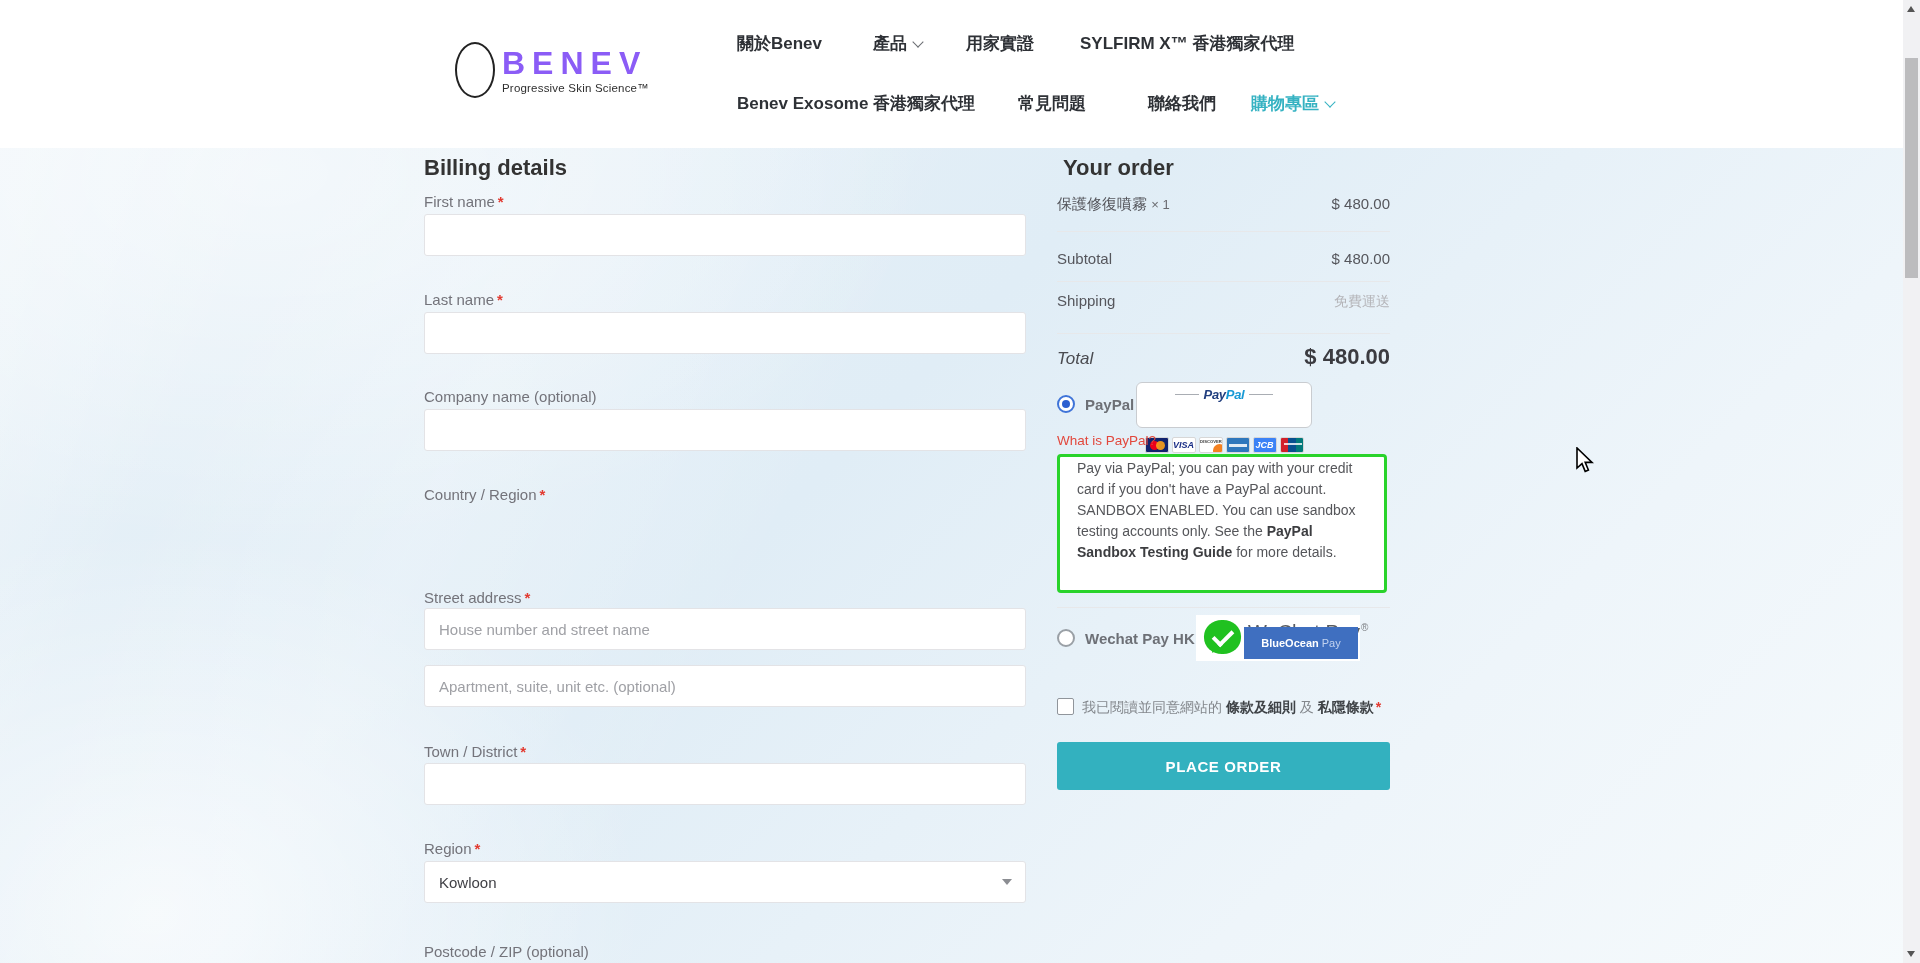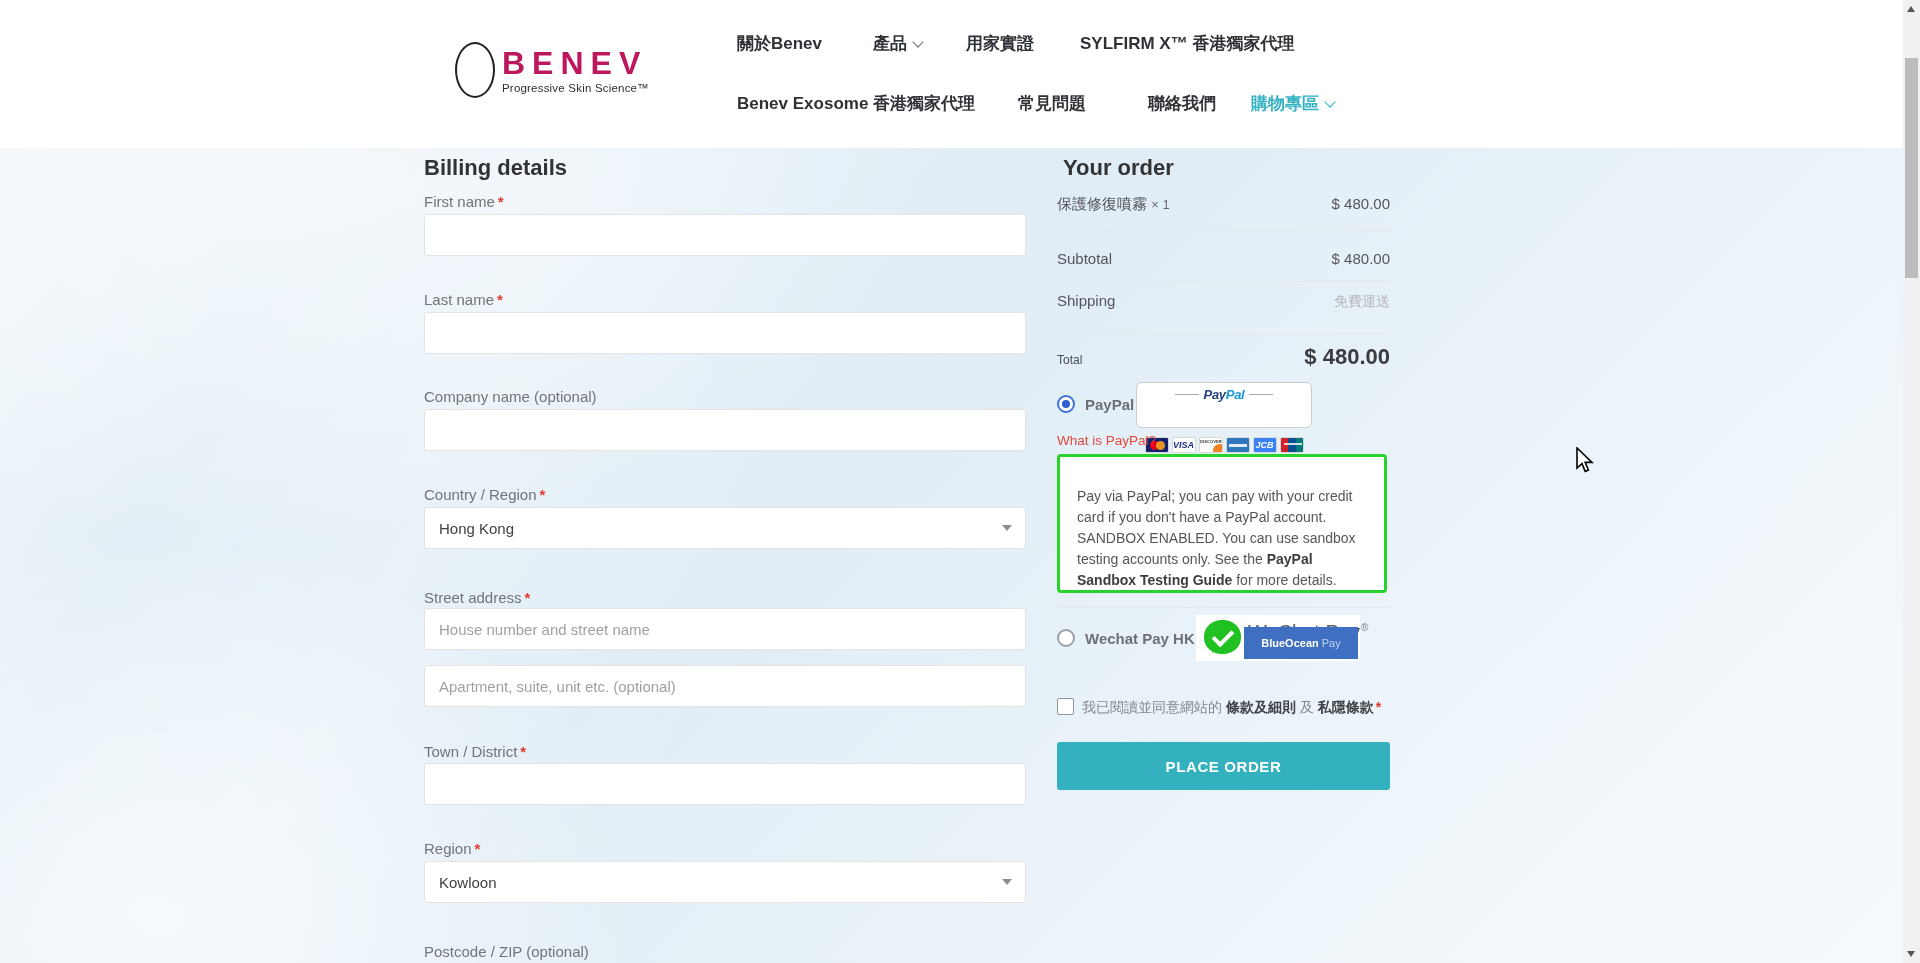--- a/index.html
+++ b/index.html
@@ -10,21 +10,21 @@
   .bg::before{content:"";position:absolute;inset:0;
       background:radial-gradient(1100px 620px at 14% 18%,rgba(255,255,255,.55),rgba(255,255,255,0) 60%),
                  radial-gradient(900px 700px at 8% 95%,rgba(255,255,255,.65),rgba(255,255,255,0) 55%);}
   .bg::after{content:"";position:absolute;inset:0;
       background:linear-gradient(115deg,rgba(255,255,255,.45) 0%,rgba(255,255,255,0) 16%,rgba(255,255,255,.22) 28%,rgba(255,255,255,0) 44%);}
 
   
   .site-header{position:absolute;left:0;top:0;width:1920px;height:148px;background:#ffffff;z-index:20;}
   .logo{position:absolute;left:455px;top:42px;display:flex;align-items:center;cursor:pointer;}
   .logo-ellipse{width:40px;height:56px;border:2px solid #222;border-radius:50%;margin-right:7px;box-sizing:border-box;}
-  .logo-brand{font-size:32px;letter-spacing:7px;font-weight:600;color:#be185d;line-height:1;}
+  .logo-brand{font-size:32px;letter-spacing:7px;font-weight:600;color:#8b5cf6;line-height:1;}
   .logo-tagline{font-size:11.5px;color:#2e2e2e;margin-top:3px;letter-spacing:.2px;}
   .nav-item{position:absolute;font-size:17px;font-weight:600;color:#2e3136;cursor:pointer;line-height:22px;white-space:nowrap;}
   .nav-item.strong{font-weight:700;}
   .nav-item.accent{color:#35b2c2;}
   .caret{display:inline-block;width:7px;height:7px;border-right:1.8px solid #6a6d72;border-bottom:1.8px solid #6a6d72;transform:rotate(45deg);margin-left:7px;vertical-align:3px;}
   .caret.accent{border-color:#35b2c2;}
   #nav-about{left:737px;top:33px;} #nav-products{left:873px;top:33px;}
   #nav-testimonials{left:966px;top:33px;} #nav-sylfirm{left:1080px;top:33px;}
   #nav-exosome{left:737px;top:93px;} #nav-faq{left:1018px;top:93px;}
   #nav-contact{left:1136px;top:93px;margin-left:12px;} #nav-shop{left:1251px;top:93px;}
@@ -41,21 +41,21 @@
           padding:0 14px;font-size:15px;color:#3f3f44;box-sizing:border-box;font-family:inherit;z-index:2;}
   .finput::placeholder{color:#9fa0a5;opacity:1;}
   .fselect{position:absolute;left:424px;width:602px;height:42px;background:#fff;border:1px solid #e3e3e6;border-radius:3px;
            box-sizing:border-box;display:flex;align-items:center;padding:0 14px;font-size:15px;color:#3f3f44;cursor:pointer;z-index:2;}
   .sel-caret{position:absolute;right:13px;top:17px;width:0;height:0;border-left:5px solid transparent;border-right:5px solid transparent;border-top:6px solid #8b8d92;}
 
   
   .order-row{position:absolute;left:1057px;width:333px;display:flex;justify-content:space-between;align-items:baseline;font-size:15px;color:#55565c;z-index:2;}
   .order-row .muted{color:#b4b4b8;font-size:14px;}
   .sep{position:absolute;left:1057px;width:333px;height:1px;background:#e7e8ea;z-index:2;}
-  .total-label{font-size:12px;color:#4a4b50;}
+  .total-label{font-size:17px;color:#4a4b50;font-style:italic;}
   .total-value{font-size:22px;font-weight:600;color:#3b3b40;}
 
   .radio{position:absolute;width:18px;height:18px;border-radius:50%;box-sizing:border-box;background:#fff;cursor:pointer;z-index:2;}
   .radio.on{border:2px solid #3f74d8;}
   .radio.on::after{content:"";position:absolute;left:3px;top:3px;width:8px;height:8px;border-radius:50%;background:#2c5fd0;}
   .radio.off{border:2px solid #9aa0a6;}
   .pay-label{position:absolute;font-size:15px;font-weight:700;color:#6d7076;cursor:default;z-index:2;}
 
   
   .pp-mark{position:absolute;left:1136px;top:382px;width:176px;height:46px;background:#fff;border:1px solid #c9ccd0;border-radius:6px;box-sizing:border-box;z-index:2;}
@@ -74,21 +74,21 @@
   .card.disc .disc-word{font-size:8px;font-weight:700;color:#3a3a3a;transform:scale(.52);transform-origin:center top;margin-top:1px;}
   .card.disc::after{content:"";position:absolute;right:-4px;bottom:-5px;width:13px;height:13px;border-radius:50%;background:#f48120;}
   .card.amex{background:#2e77bc;}
   .card.amex::after{content:"";position:absolute;left:2px;top:6px;width:18px;height:3px;background:rgba(255,255,255,.85);}
   .card.jcb{background:#3b82f6;color:#fff;font-size:9px;font-weight:800;font-style:italic;display:flex;align-items:center;justify-content:center;}
   .card.up{background:linear-gradient(90deg,#d0202a 0 34%,#07508f 34% 67%,#02797b 67%);}
   .card.up::after{content:"";position:absolute;left:3px;top:5px;width:18px;height:2px;background:rgba(255,255,255,.8);}
 
   #what-paypal{position:absolute;left:1057px;top:433px;font-size:13.5px;color:#e2473c;cursor:pointer;z-index:2;}
 
-  .pp-desc{position:absolute;left:1057px;top:454px;width:330px;height:139px;background:#fff;border:3px solid #29d32b;border-radius:4px;box-sizing:border-box;padding:29px 17px;z-index:2;}
+  .pp-desc{position:absolute;left:1057px;top:454px;width:330px;height:139px;background:#fff;border:3px solid #29d32b;border-radius:4px;box-sizing:border-box;padding:1px 17px;z-index:2;}
   .pp-desc p{margin:0;font-size:14px;line-height:21px;color:#55565a;}
   .pp-desc b{color:#3c3d40;}
 
   
   .wc-box{position:absolute;left:1196px;top:615px;width:164px;height:46px;background:#fff;z-index:2;}
   .wc-bubble{position:absolute;left:8px;top:5px;width:37px;height:34px;background:#20c120;border-radius:48%;}
   .wc-bubble::after{content:"";position:absolute;left:3px;bottom:-5px;width:0;height:0;border:6px solid transparent;border-top:9px solid #20c120;transform:rotate(20deg);}
   .wc-bubble::before{content:"";position:absolute;left:9px;top:10px;width:16px;height:8px;border-left:4px solid #fff;border-bottom:4px solid #fff;transform:rotate(-45deg);z-index:1;}
   .wc-text{position:absolute;left:52px;top:6px;font-size:20px;color:#595c60;white-space:nowrap;}
   .wc-reg{font-size:10px;color:#7c7f83;vertical-align:8px;margin-left:1px;}
@@ -169,24 +169,20 @@
   <input class="finput" style="top: 312px;" type="text">
 
   <div class="flabel" style="top:388px">
     <span>Company name (optional)</span>
   </div>
   <input class="finput" style="top: 409px;" type="text">
 
   <div class="flabel" style="top:486px">
     <span>Country / Region</span><span class="req">*</span>
   </div>
-  <div class="fselect" style="top:507px">
-    <span>Hong Kong</span>
-    <span class="sel-caret"></span>
-  </div>
 
   <div class="flabel" style="top:589px">
     <span>Street address</span><span class="req">*</span>
   </div>
   <input class="finput" style="top: 608px;" type="text" placeholder="House number and street name">
   <input class="finput" style="top: 665px;" type="text" placeholder="Apartment, suite, unit etc. (optional)">
 
   <div class="flabel" style="top:743px">
     <span>Town / District</span><span class="req">*</span>
   </div>

